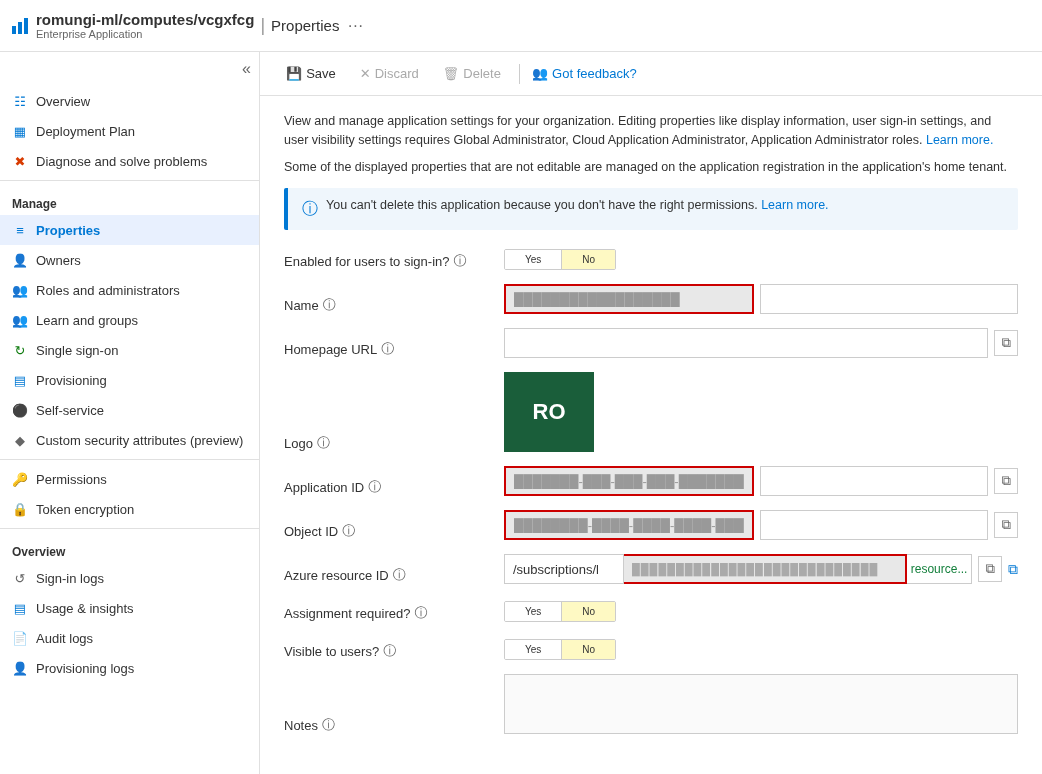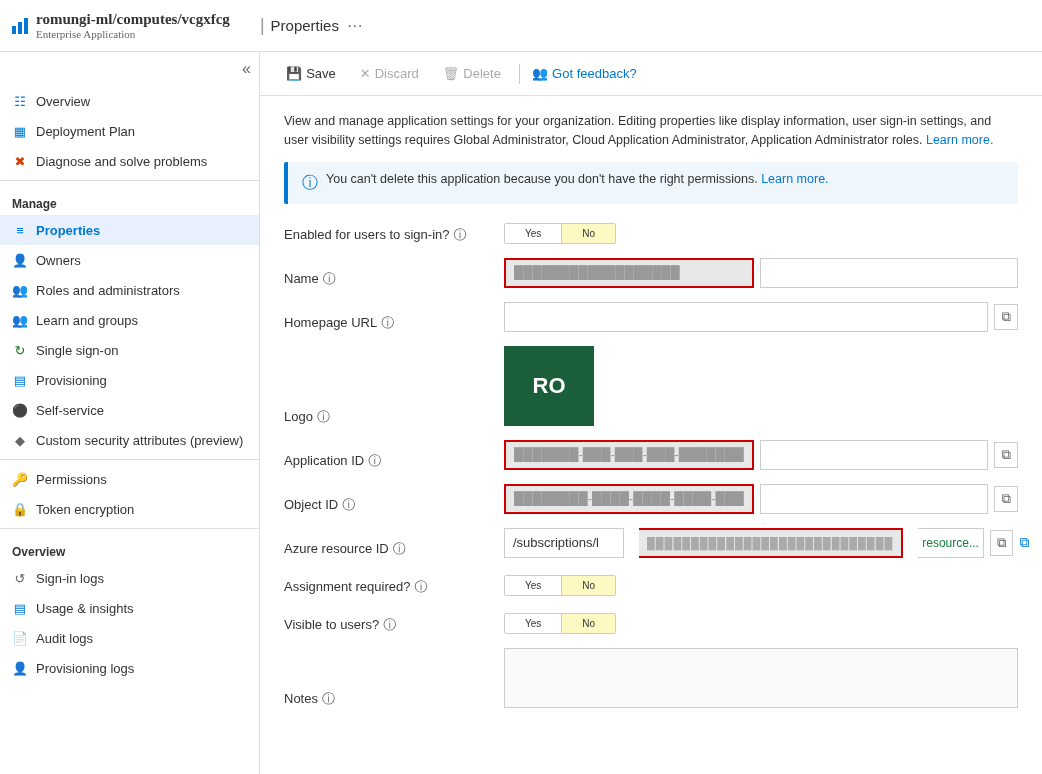--- a/index.html
+++ b/index.html
@@ -1,19 +1,19 @@
 <!DOCTYPE html>
 <html><head>
   <meta charset="utf-8">
   <style>
     * { box-sizing: border-box; margin: 0; padding: 0; }
     body { font-family: 'Segoe UI', Arial, sans-serif; font-size: 13px; color: #333; background: #fff; display: flex; flex-direction: column; height: 774px; overflow: hidden; }
 
     .top-bar { display: flex; align-items: center; padding: 8px 12px; border-bottom: 1px solid #e0e0e0; background: #fff; min-height: 52px; }
-    .top-bar-logo { display: flex; align-items: center; gap: 8px; margin-right: 24px; font-family: Liberation Serif, serif; }
+    .top-bar-logo { display: flex; align-items: center; gap: 8px; margin-right: 0; }
     .logo-bars { display: flex; gap: 2px; align-items: flex-end; }
     .logo-bar { background: #0078d4; }
     .logo-bar-1 { width: 4px; height: 8px; }
     .logo-bar-2 { width: 4px; height: 12px; }
     .logo-bar-3 { width: 4px; height: 16px; }
     .top-bar-title { font-size: 15px; font-weight: 600; color: #333; }
     .top-bar-subtitle { font-size: 11px; color: #666; }
     .top-bar-sep { color: #999; margin: 0 6px; font-size: 18px; }
     .top-bar-props { font-size: 15px; font-weight: 400; color: #333; }
     .top-bar-more { color: #666; font-size: 16px; margin-left: 8px; cursor: pointer; }
@@ -65,21 +65,21 @@
     .toggle-btn:first-child { border-right: 1px solid #ccc; }
 
     .text-input { height: 30px; border: 1px solid #ccc; padding: 4px 8px; font-size: 13px; color: #333; background: #fff; }
     .text-input-full { flex: 1; }
     .text-input-redacted { background: #e8e8e8; color: #999; width: 250px; border: 2px solid #c00; }
 
     .copy-btn { background: none; border: 1px solid #ccc; padding: 4px 6px; cursor: pointer; color: #666; display: flex; align-items: center; }
 
     .logo-box { width: 90px; height: 80px; background: #1a5e3a; display: flex; align-items: center; justify-content: center; color: #fff; font-size: 22px; font-weight: 700; }
 
-    .azure-resource-row { display: flex; align-items: center; gap: 15px; flex: 1; }
+    .azure-resource-row { display: flex; align-items: center; gap: 0; flex: 1; }
 
     .open-icon { color: #0078d4; cursor: pointer; font-size: 14px; }
 
     .redacted-bar { height: 30px; background: #e0e0e0; border: 2px solid #c00; display: flex; align-items: center; padding: 0 8px; }
     .redacted-text { color: #aaa; font-size: 12px; letter-spacing: 2px; }
 
     .notes-textarea { width: 100%; height: 60px; border: 1px solid #ccc; padding: 6px 8px; font-size: 13px; resize: none; background: #fafafa; }
   </style>
 </head>
 <body>
@@ -208,20 +208,23 @@
       <button class="feedback-btn">
         <span>👥</span>
         <span>Got feedback?</span>
       </button>
     </div>
 
     <div class="content-body">
       <p class="info-text">
         View and manage application settings for your organization. Editing properties like display information, user sign-in settings, and user visibility settings requires Global Administrator, Cloud Application Administrator, Application Administrator roles. <a>Learn more.</a>
       </p>
+      <p class="info-text">
+        Some of the displayed properties that are not editable are managed on the application registration in the application's home tenant.
+      </p>
 
       <div class="warning-box">
         <span class="info-icon">ⓘ</span>
         <span>
           You can't delete this application because you don't have the right permissions. <a>Learn more.</a>
         </span>
       </div>
 
       <div class="form-section">
 

